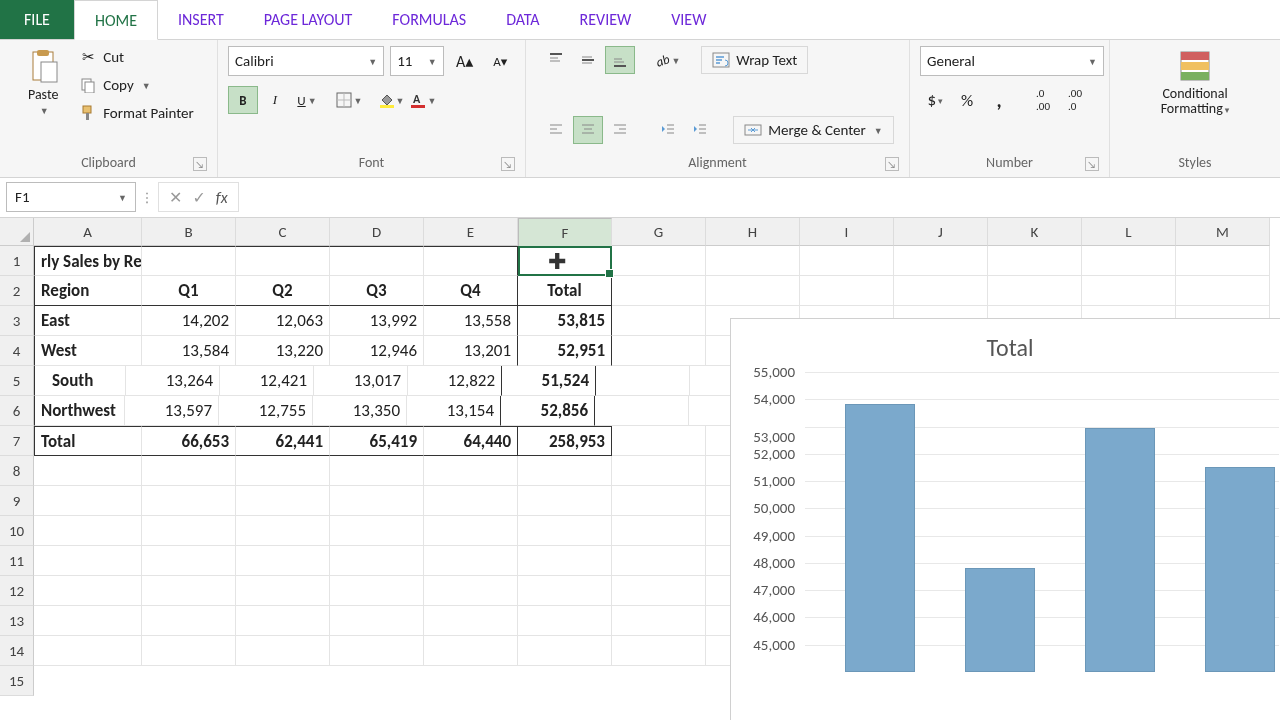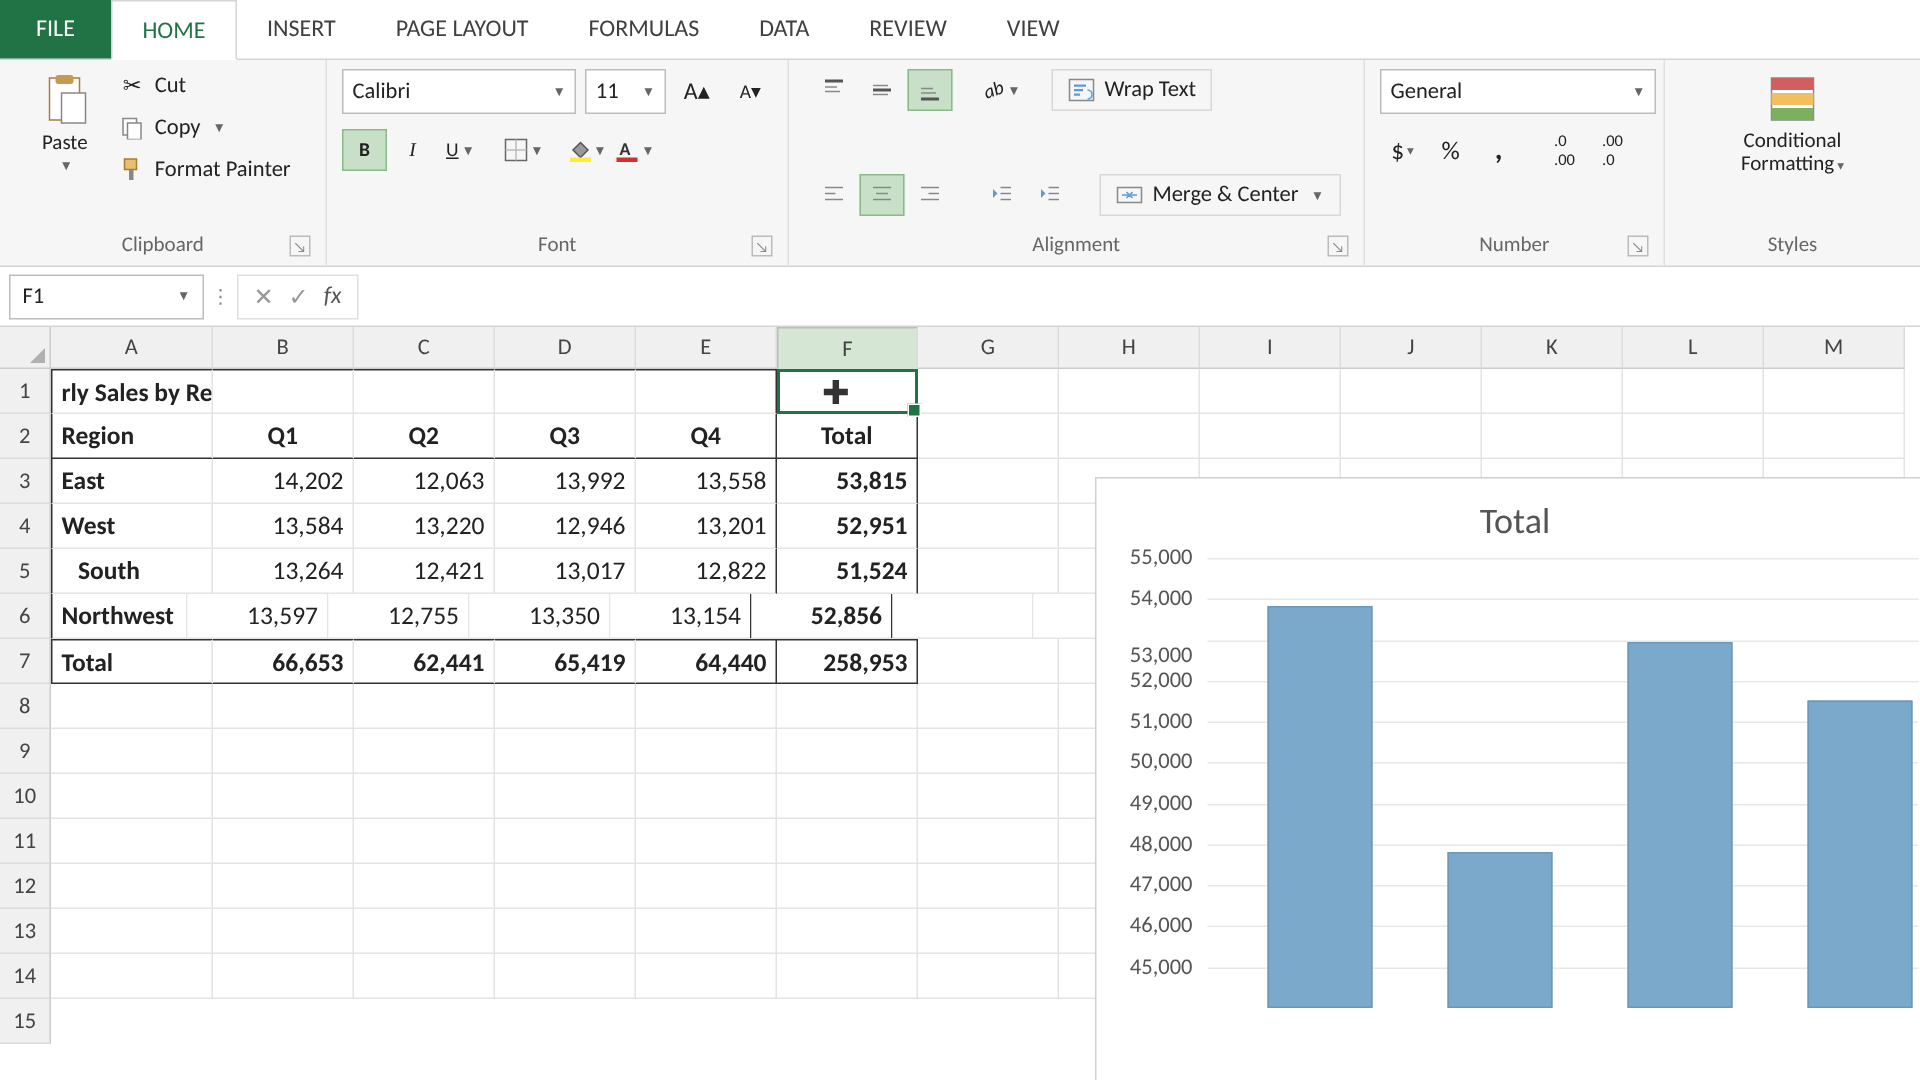--- a/index.html
+++ b/index.html
@@ -1,20 +1,20 @@
 <!DOCTYPE html>
 <html><head>
 <meta charset="utf-8">
 <style>
   * { box-sizing: border-box; margin: 0; padding: 0; font-family: "Segoe UI", Calibri, Arial, sans-serif; }
   body { background: #fff; width: 1280px; height: 720px; overflow: hidden; font-size: 13px; color: #222; }
 
   
   .tabs { display: flex; align-items: stretch; height: 40px; border-bottom: 1px solid #d4d4d4; }
-  .tab { padding: 10px 20px 8px; font-size: 16px; color: #404040; cursor: pointer; }
+  .tab { padding: 10px 20px 8px; font-size: 16px; color: #6d28d9; cursor: pointer; }
   .tab.file { background: #217346; color: #fff; font-weight: 400; padding: 10px 24px; }
   .tab.active { background: #fff; border: 1px solid #d4d4d4; border-bottom: 1px solid #fff; color: #217346; margin-bottom: -1px; }
 
   
   .ribbon { display: flex; height: 138px; border-bottom: 1px solid #d4d4d4; background: #f6f6f6; }
   .group { border-right: 1px solid #e0e0e0; padding: 6px 10px 0; display: flex; flex-direction: column; justify-content: space-between; align-items: center; }
   .group-label { font-size: 14px; color: #666; padding: 4px 0 6px; display:flex; align-items:center; gap:6px; width:100%; justify-content:center; position:relative;}
   .group-label .launcher { position:absolute; right:0; bottom:6px; font-size:10px; color:#888; border:1px solid #bbb; width:14px; height:14px; display:flex; align-items:center; justify-content:center;}
   .group-body { display:flex; align-items:flex-start; gap:8px; }
   .col { display:flex; flex-direction:column; gap:6px; align-items:flex-start; }
@@ -24,21 +24,21 @@
   .bigbtn .ic { width:36px; height:36px; }
   .bigbtn span.lbl { font-size:14px; }
   .ddarrow { font-size:9px; color:#666; margin-left:2px; }
   .sel { border:1px solid #bcbcbc; background:#fff; height:30px; display:flex; align-items:center; padding:0 6px; font-size:15px; }
   .sel .ddarrow { margin-left:auto; }
   .togglebtn { width:30px; height:28px; border:1px solid transparent; display:flex; align-items:center; justify-content:center; cursor:pointer; }
   .togglebtn.active { background:#c7e0c7; border:1px solid #8ab98a; }
   .iconrow { display:flex; gap:2px; }
 
   
-  .fbar { display:flex; align-items:center; height:40px; border-bottom:1px solid #d4d4d4; padding:4px 6px; gap:8px;}
+  .fbar { display:flex; height:40px; border-bottom:1px solid #d4d4d4; padding:4px 6px; gap:8px;}
   .namebox { width:130px; height:30px; border:1px solid #bcbcbc; display:flex; align-items:center; padding:0 8px; font-size:15px; }
   .namebox .ddarrow { margin-left:auto; }
   .fxsep { width:6px; display:flex; align-items:center; justify-content:center; color:#888;}
   .fxbtns { display:flex; align-items:center; gap:10px; border:1px solid #e0e0e0; height:30px; padding:0 10px; }
   .fxbtns span { color:#999; font-size:16px; }
   .fxinput { flex:1; height:30px; border:none; outline:none; font-size:15px; padding:0 8px; }
 
   
   .gridwrap { position:relative; display:flex; height:502px; }
   .corner { width:34px; height:28px; background:#f0f0f0; border-right:1px solid #ccc; border-bottom:1px solid #ccc; position:relative;}
@@ -476,21 +476,21 @@
           <div class="cell datacell r bold tborder-r" style="width: 94px;">52,951</div>
           <div class="cell datacell " style="width: 94px;"></div>
           <div class="cell datacell " style="width: 94px;"></div>
           <div class="cell datacell " style="width: 94px;"></div>
           <div class="cell datacell " style="width: 94px;"></div>
           <div class="cell datacell " style="width: 94px;"></div>
           <div class="cell datacell " style="width: 94px;"></div>
           <div class="cell datacell " style="width: 94px;"></div>
         </div>
         <div class="row">
-          <div class="cell datacell bold tborder-l" style="width: 108px; padding-left: 17px;">South</div>
+          <div class="cell datacell bold tborder-l" style="width: 92px; padding-left: 17px;">South</div>
           <div class="cell datacell r" style="width: 94px;">13,264</div>
           <div class="cell datacell r" style="width: 94px;">12,421</div>
           <div class="cell datacell r" style="width: 94px;">13,017</div>
           <div class="cell datacell r vline" style="width: 94px;">12,822</div>
           <div class="cell datacell r bold tborder-r" style="width: 94px;">51,524</div>
           <div class="cell datacell " style="width: 94px;"></div>
           <div class="cell datacell " style="width: 94px;"></div>
           <div class="cell datacell " style="width: 94px;"></div>
           <div class="cell datacell " style="width: 94px;"></div>
           <div class="cell datacell " style="width: 94px;"></div>

